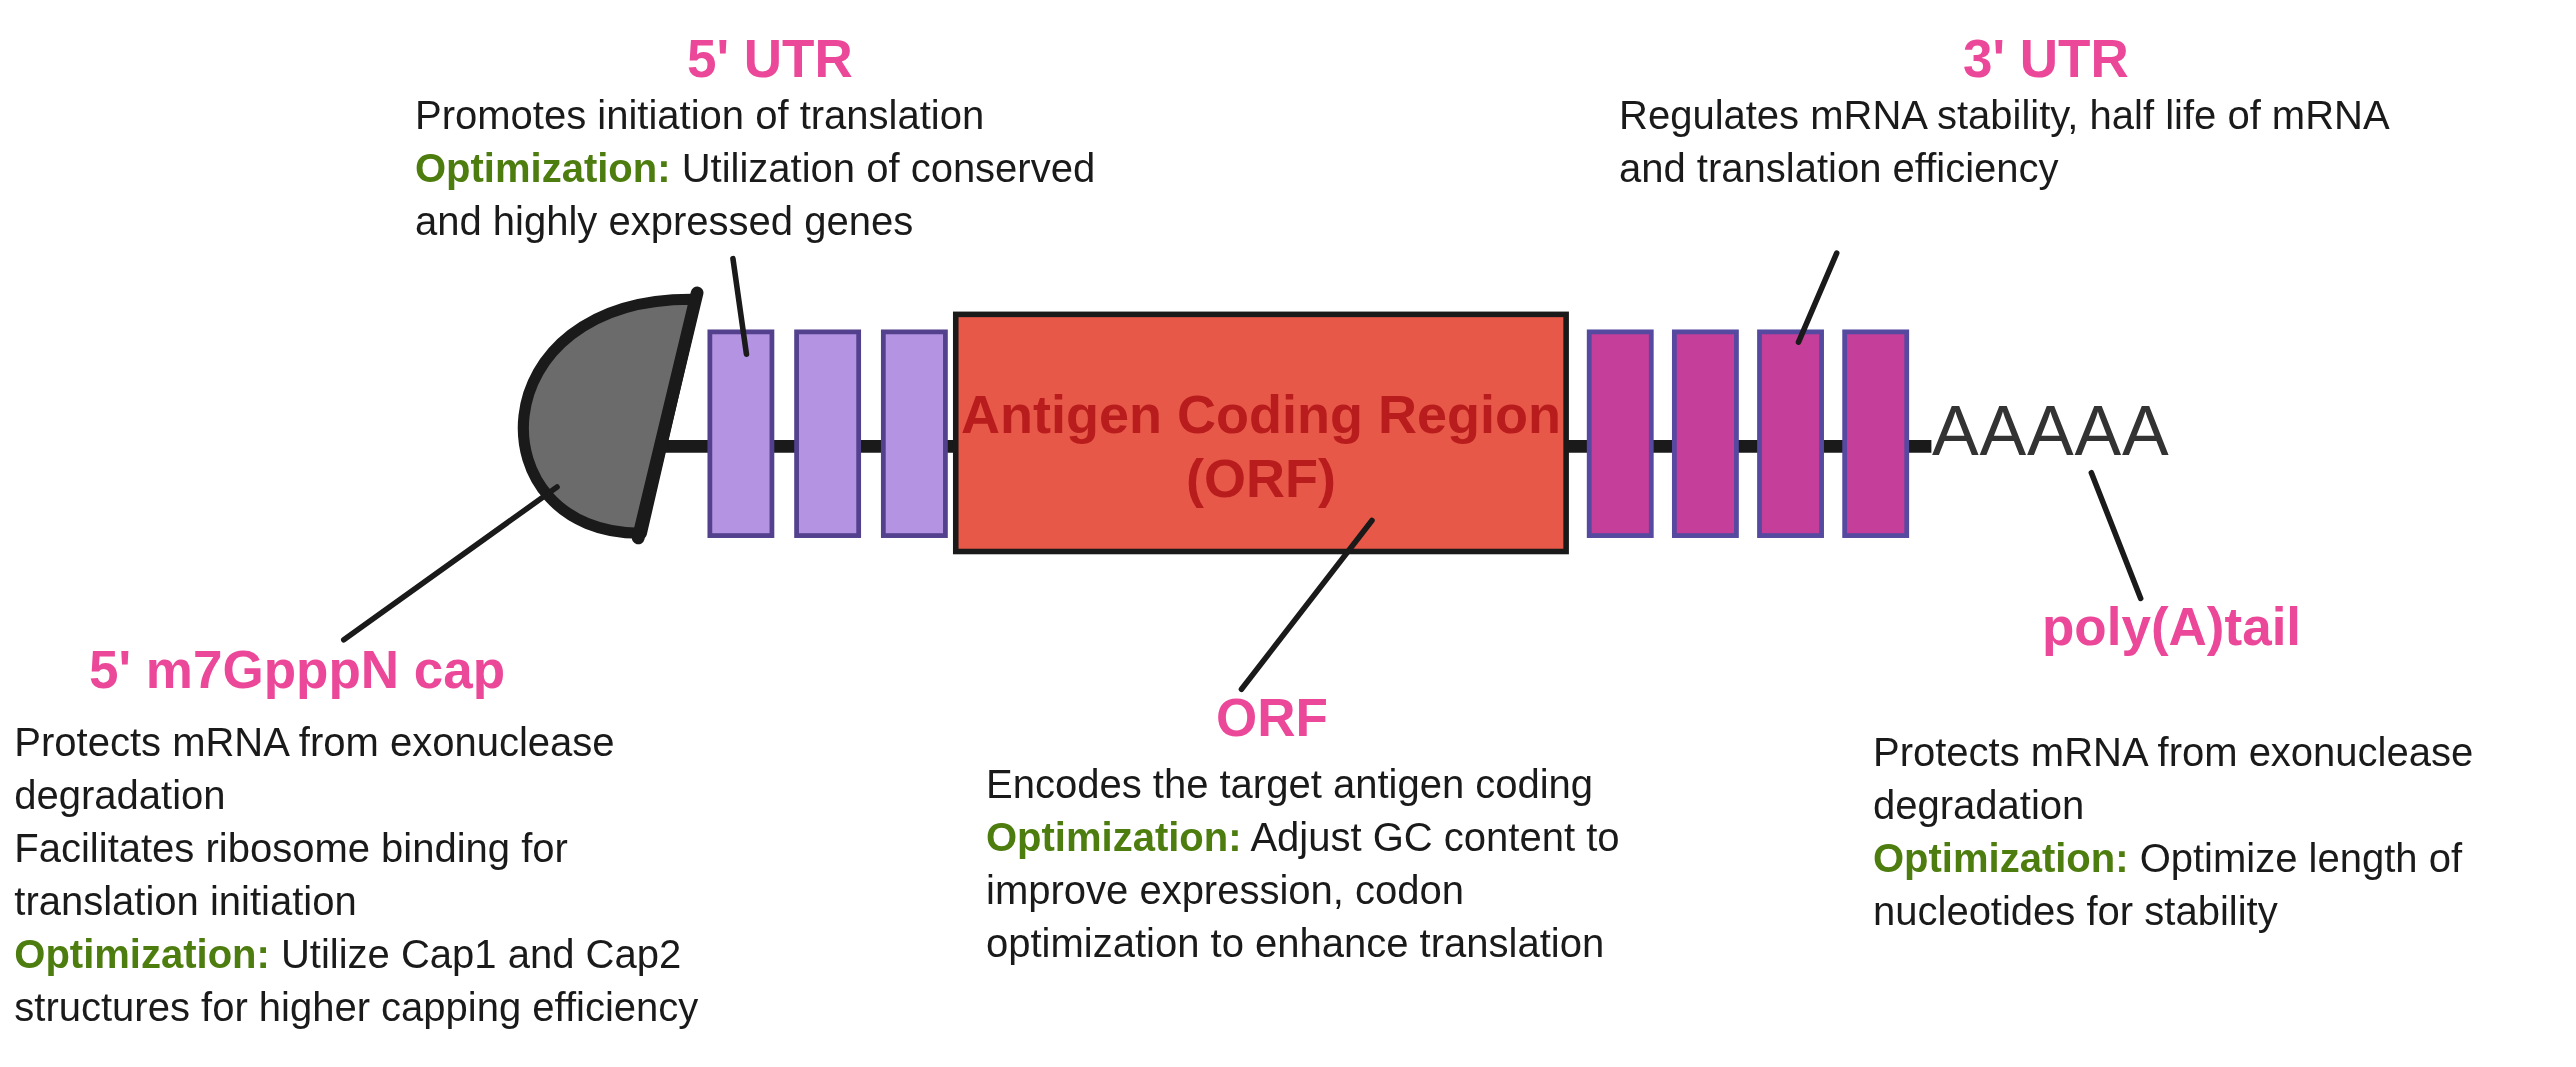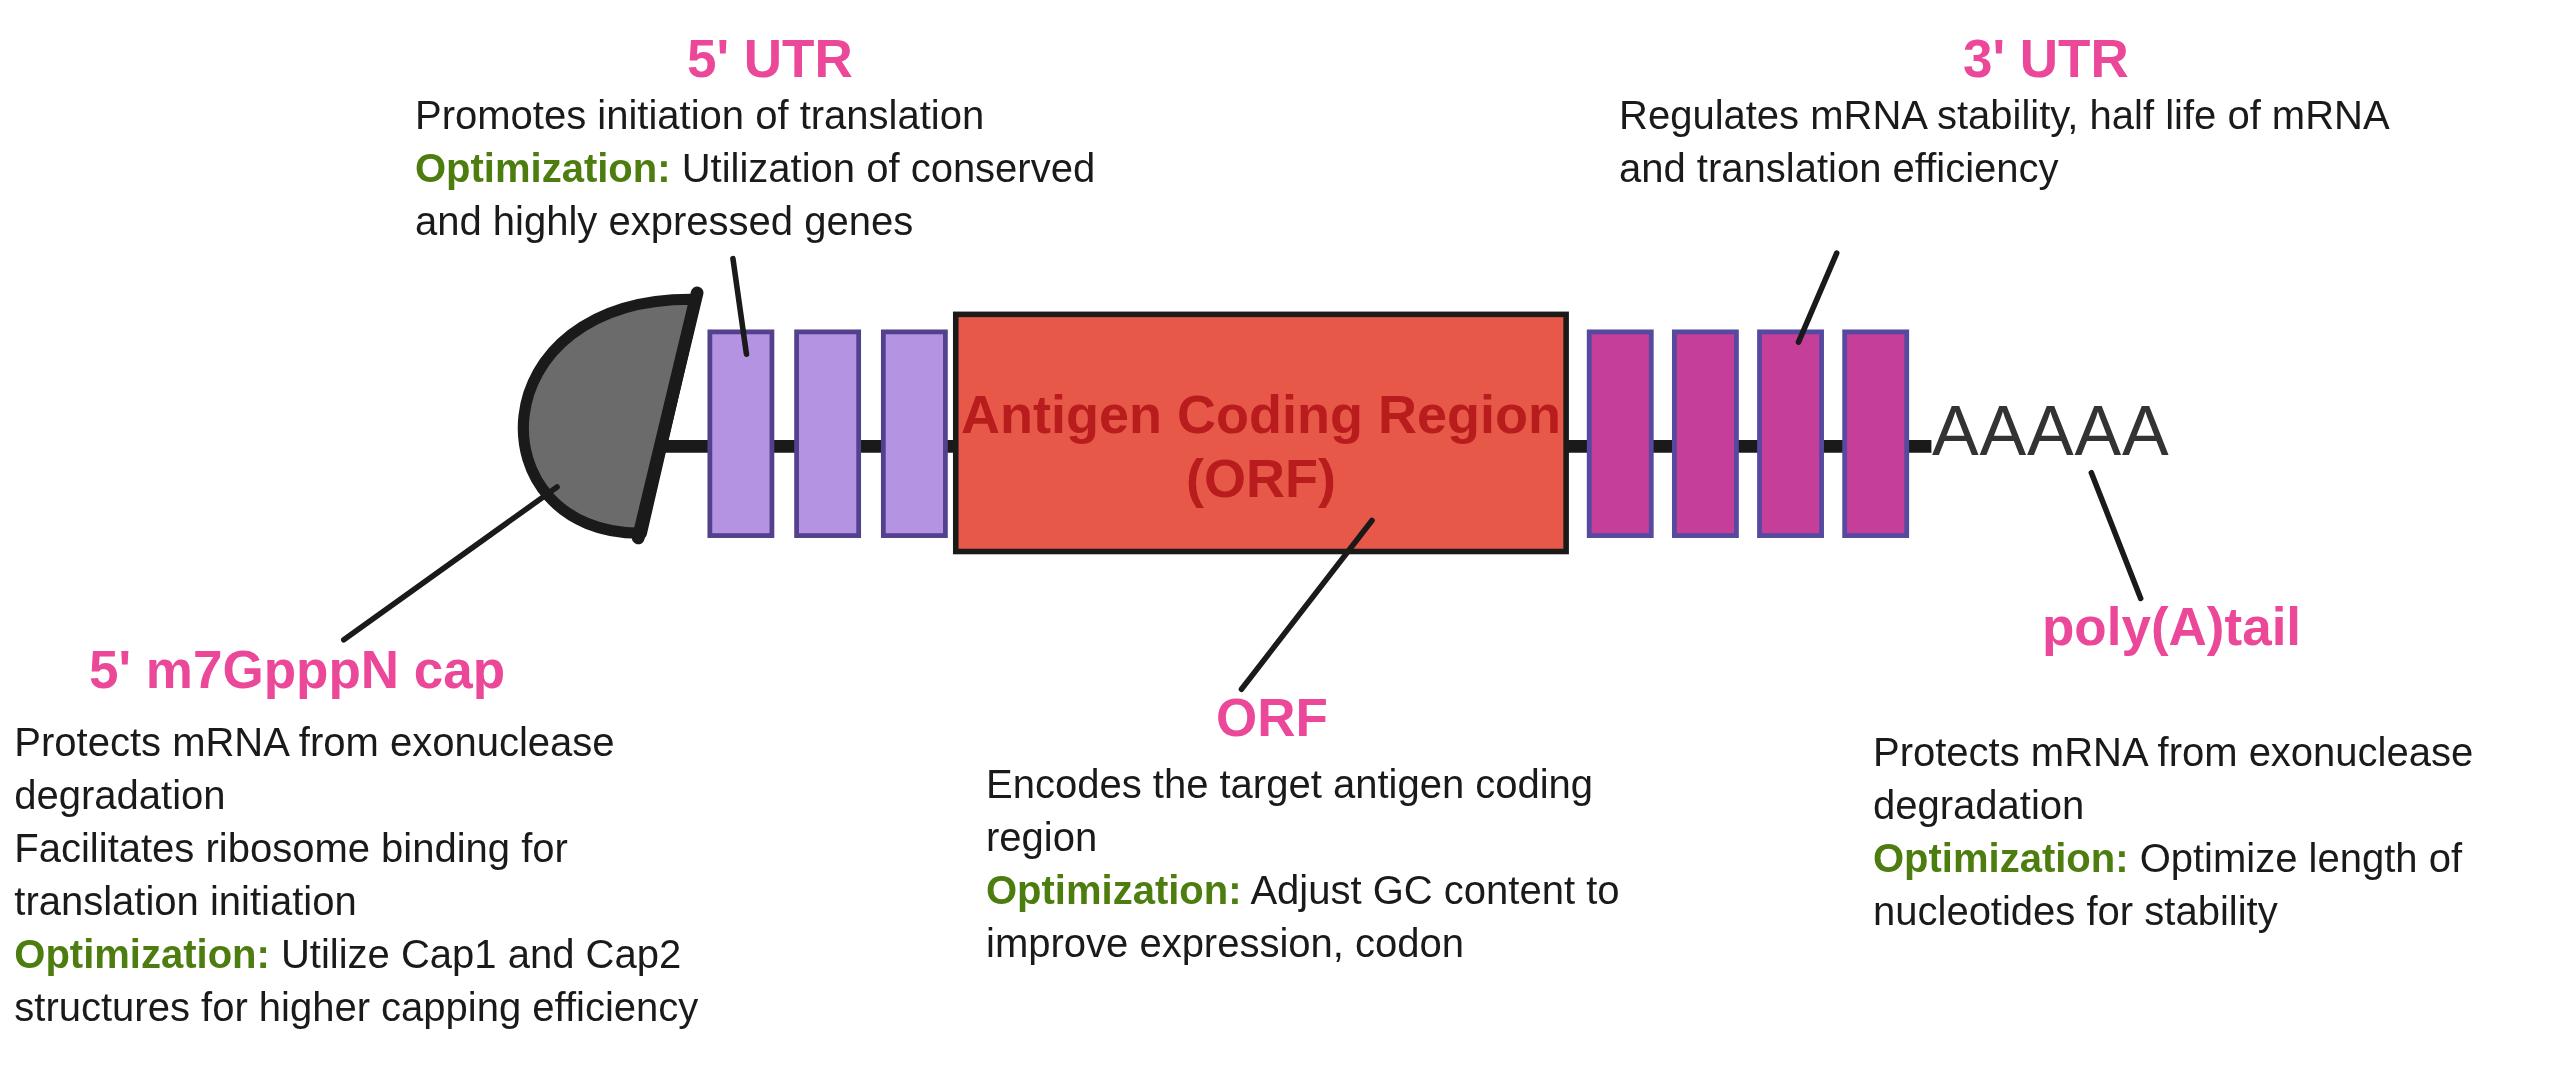--- a/index.html
+++ b/index.html
@@ -138,23 +138,23 @@
     <div class="line"><span>degradation</span></div>
     <div class="line"><span>Facilitates ribosome binding for</span></div>
     <div class="line"><span>translation initiation</span></div>
     <div class="line"><b>Optimization:</b><span> Utilize Cap1 and Cap2</span></div>
     <div class="line"><span>structures for higher capping efficiency</span></div>
   </div>
 
   <div class="title" style="left:1216px; top:691px;">ORF</div>
   <div class="desc" style="left:986px; top:758px;">
     <div class="line"><span>Encodes the target antigen coding</span></div>
-    <div class="line"><span>region</span></div>
     <div class="line"><b>Optimization:</b><span> Adjust GC content to</span></div>
     <div class="line"><span>improve expression, codon</span></div>
+    <div class="line"><span>optimization to enhance translation</span></div>
   </div>
 
   <div class="title" style="left:2042px; top:600px;">poly(A)tail</div>
   <div class="desc" style="left:1873px; top:726px;">
     <div class="line"><span>Protects mRNA from exonuclease</span></div>
     <div class="line"><span>degradation</span></div>
     <div class="line"><b>Optimization:</b><span> Optimize length of</span></div>
     <div class="line"><span>nucleotides for stability</span></div>
   </div>
 

